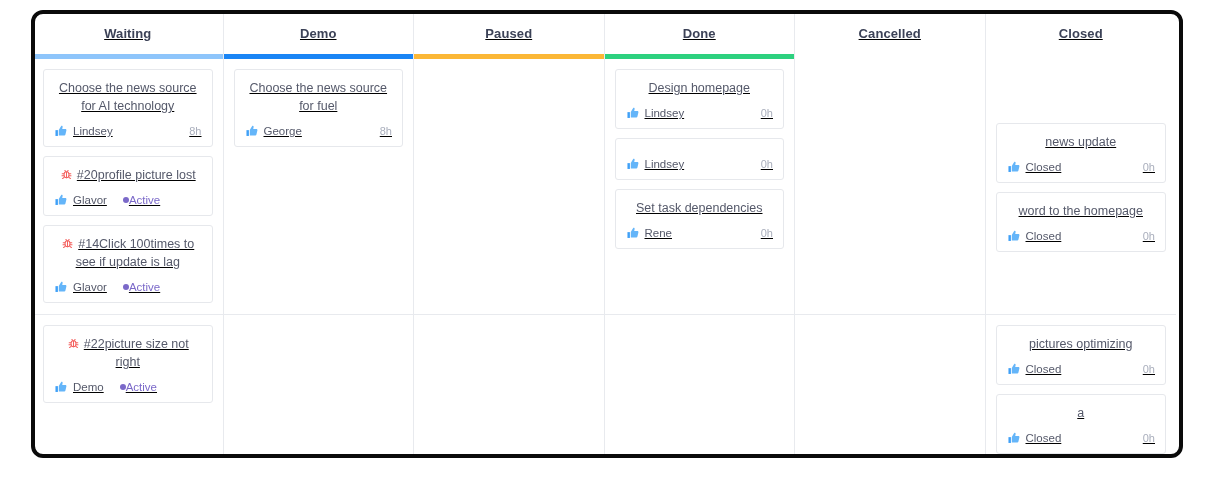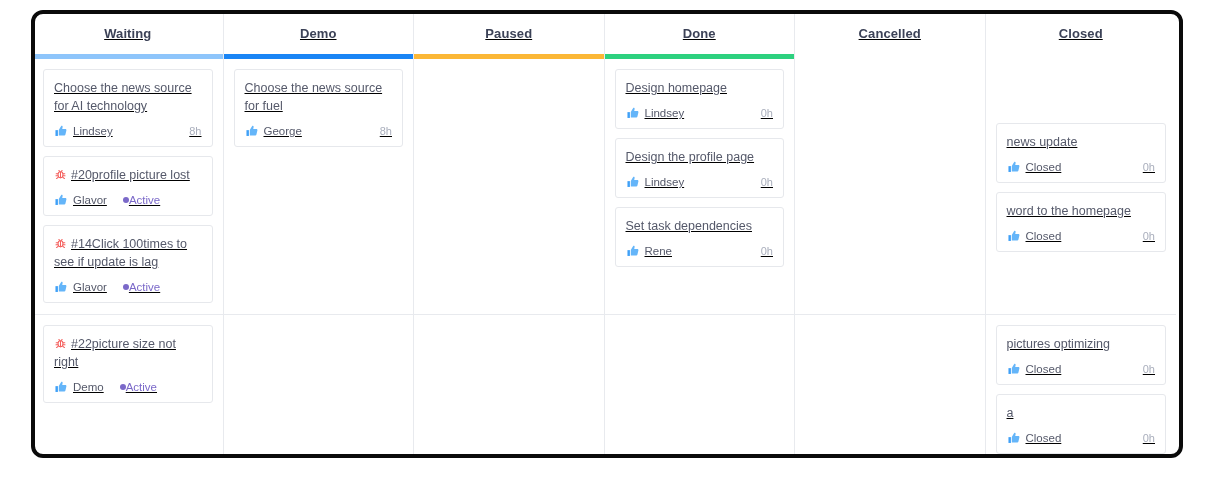--- a/index.html
+++ b/index.html
@@ -96,20 +96,21 @@
   .lane-bottom { height: 141px; }
 
   
   .card {
     background: #ffffff;
     border: 1px solid #e6e8ec;
     border-radius: 3px;
     padding: 9px 10px 8px 10px;
     box-sizing: border-box;
     box-shadow: 0 0 0 rgba(0,0,0,0);
+    text-align: center;
   }
 
   .card-title {
     font-size: 12.5px;
     line-height: 18px;
     color: #55596a;
     word-break: break-word;
   }
 
   .card-title .bug-icon {
@@ -297,21 +298,20 @@
                       <path d="M2.5 10.5h4.2v10H2.5z" fill="#3fa0f7"></path>
                       <path d="M8.2 10.2l4.4-7.2c1.5-.3 2.4.6 2.2 2.1l-.7 3.5h5.3c1.3 0 2.2 1 1.9 2.3l-1.7 7c-.2 1-1 1.6-2 1.6H8.2z" fill="#64b5f9"></path>
                     </svg>
                   </span>
                   <span class="assignee-name">Lindsey</span>
                 </div>
                 <span class="hours">0h</span>
               </div>
             </div>
             <div class="card">
-              <div class="card-title"><span>Design the profile page</span></div>
               <div class="card-meta">
                 <div class="assignee">
                   <span>
                     <svg width="14" height="14" viewBox="0 0 24 24">
                       <path d="M2.5 10.5h4.2v10H2.5z" fill="#3fa0f7"></path>
                       <path d="M8.2 10.2l4.4-7.2c1.5-.3 2.4.6 2.2 2.1l-.7 3.5h5.3c1.3 0 2.2 1 1.9 2.3l-1.7 7c-.2 1-1 1.6-2 1.6H8.2z" fill="#64b5f9"></path>
                     </svg>
                   </span>
                   <span class="assignee-name">Lindsey</span>
                 </div>

